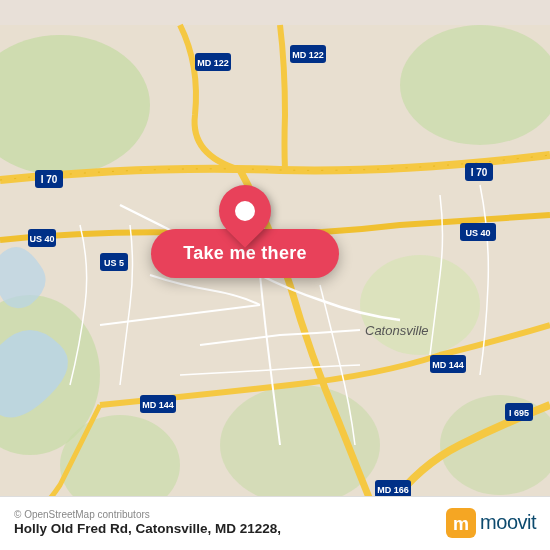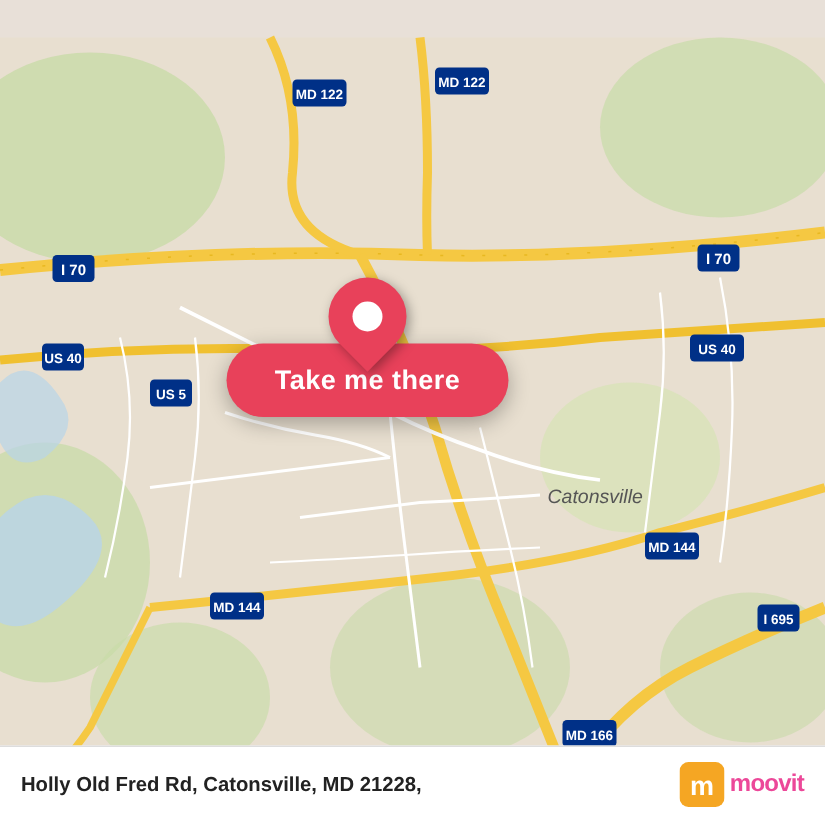--- a/index.html
+++ b/index.html
@@ -100,23 +100,23 @@
       margin-top: 2px;
     }
 
     #moovit-logo {
       display: flex;
       align-items: center;
       gap: 4px;
     }
 
     #moovit-text {
-      font-size: 16px;
-      font-weight: 700;
-      color: #ec4899;
+      font-size: 20px;
+      font-weight: 400;
+      color: #0c4a6e;
       letter-spacing: -0.5px;
     }
 
     #moovit-icon {
       width: 30px;
       height: 30px;
     }
   </style>
 </head>
 <body>
@@ -204,20 +204,21 @@
     <text x="365" y="310" font-size="13" fill="#555" font-style="italic" font-family="Arial">Catonsville</text>
   </svg>
 
   <div id="cta-button-container">
     <div id="location-pin"></div>
     <button id="cta-button">Take me there</button>
   </div>
 
   <div id="bottom-bar">
     <div id="bottom-left">
+      <span id="copyright-line">© OpenStreetMap contributors</span>
       <span id="address-line">
         <span>Holly Old Fred Rd, Catonsville, MD 21228,</span><br>
       </span>
     </div>
     <div id="moovit-logo">
 
       <svg id="moovit-icon" viewBox="0 0 30 30" xmlns="http://www.w3.org/2000/svg">
         <rect width="30" height="30" rx="6" fill="#f5a623"></rect>
         <text x="15" y="22" font-size="18" fill="white" text-anchor="middle" font-weight="bold" font-family="Arial">m</text>
       </svg>

